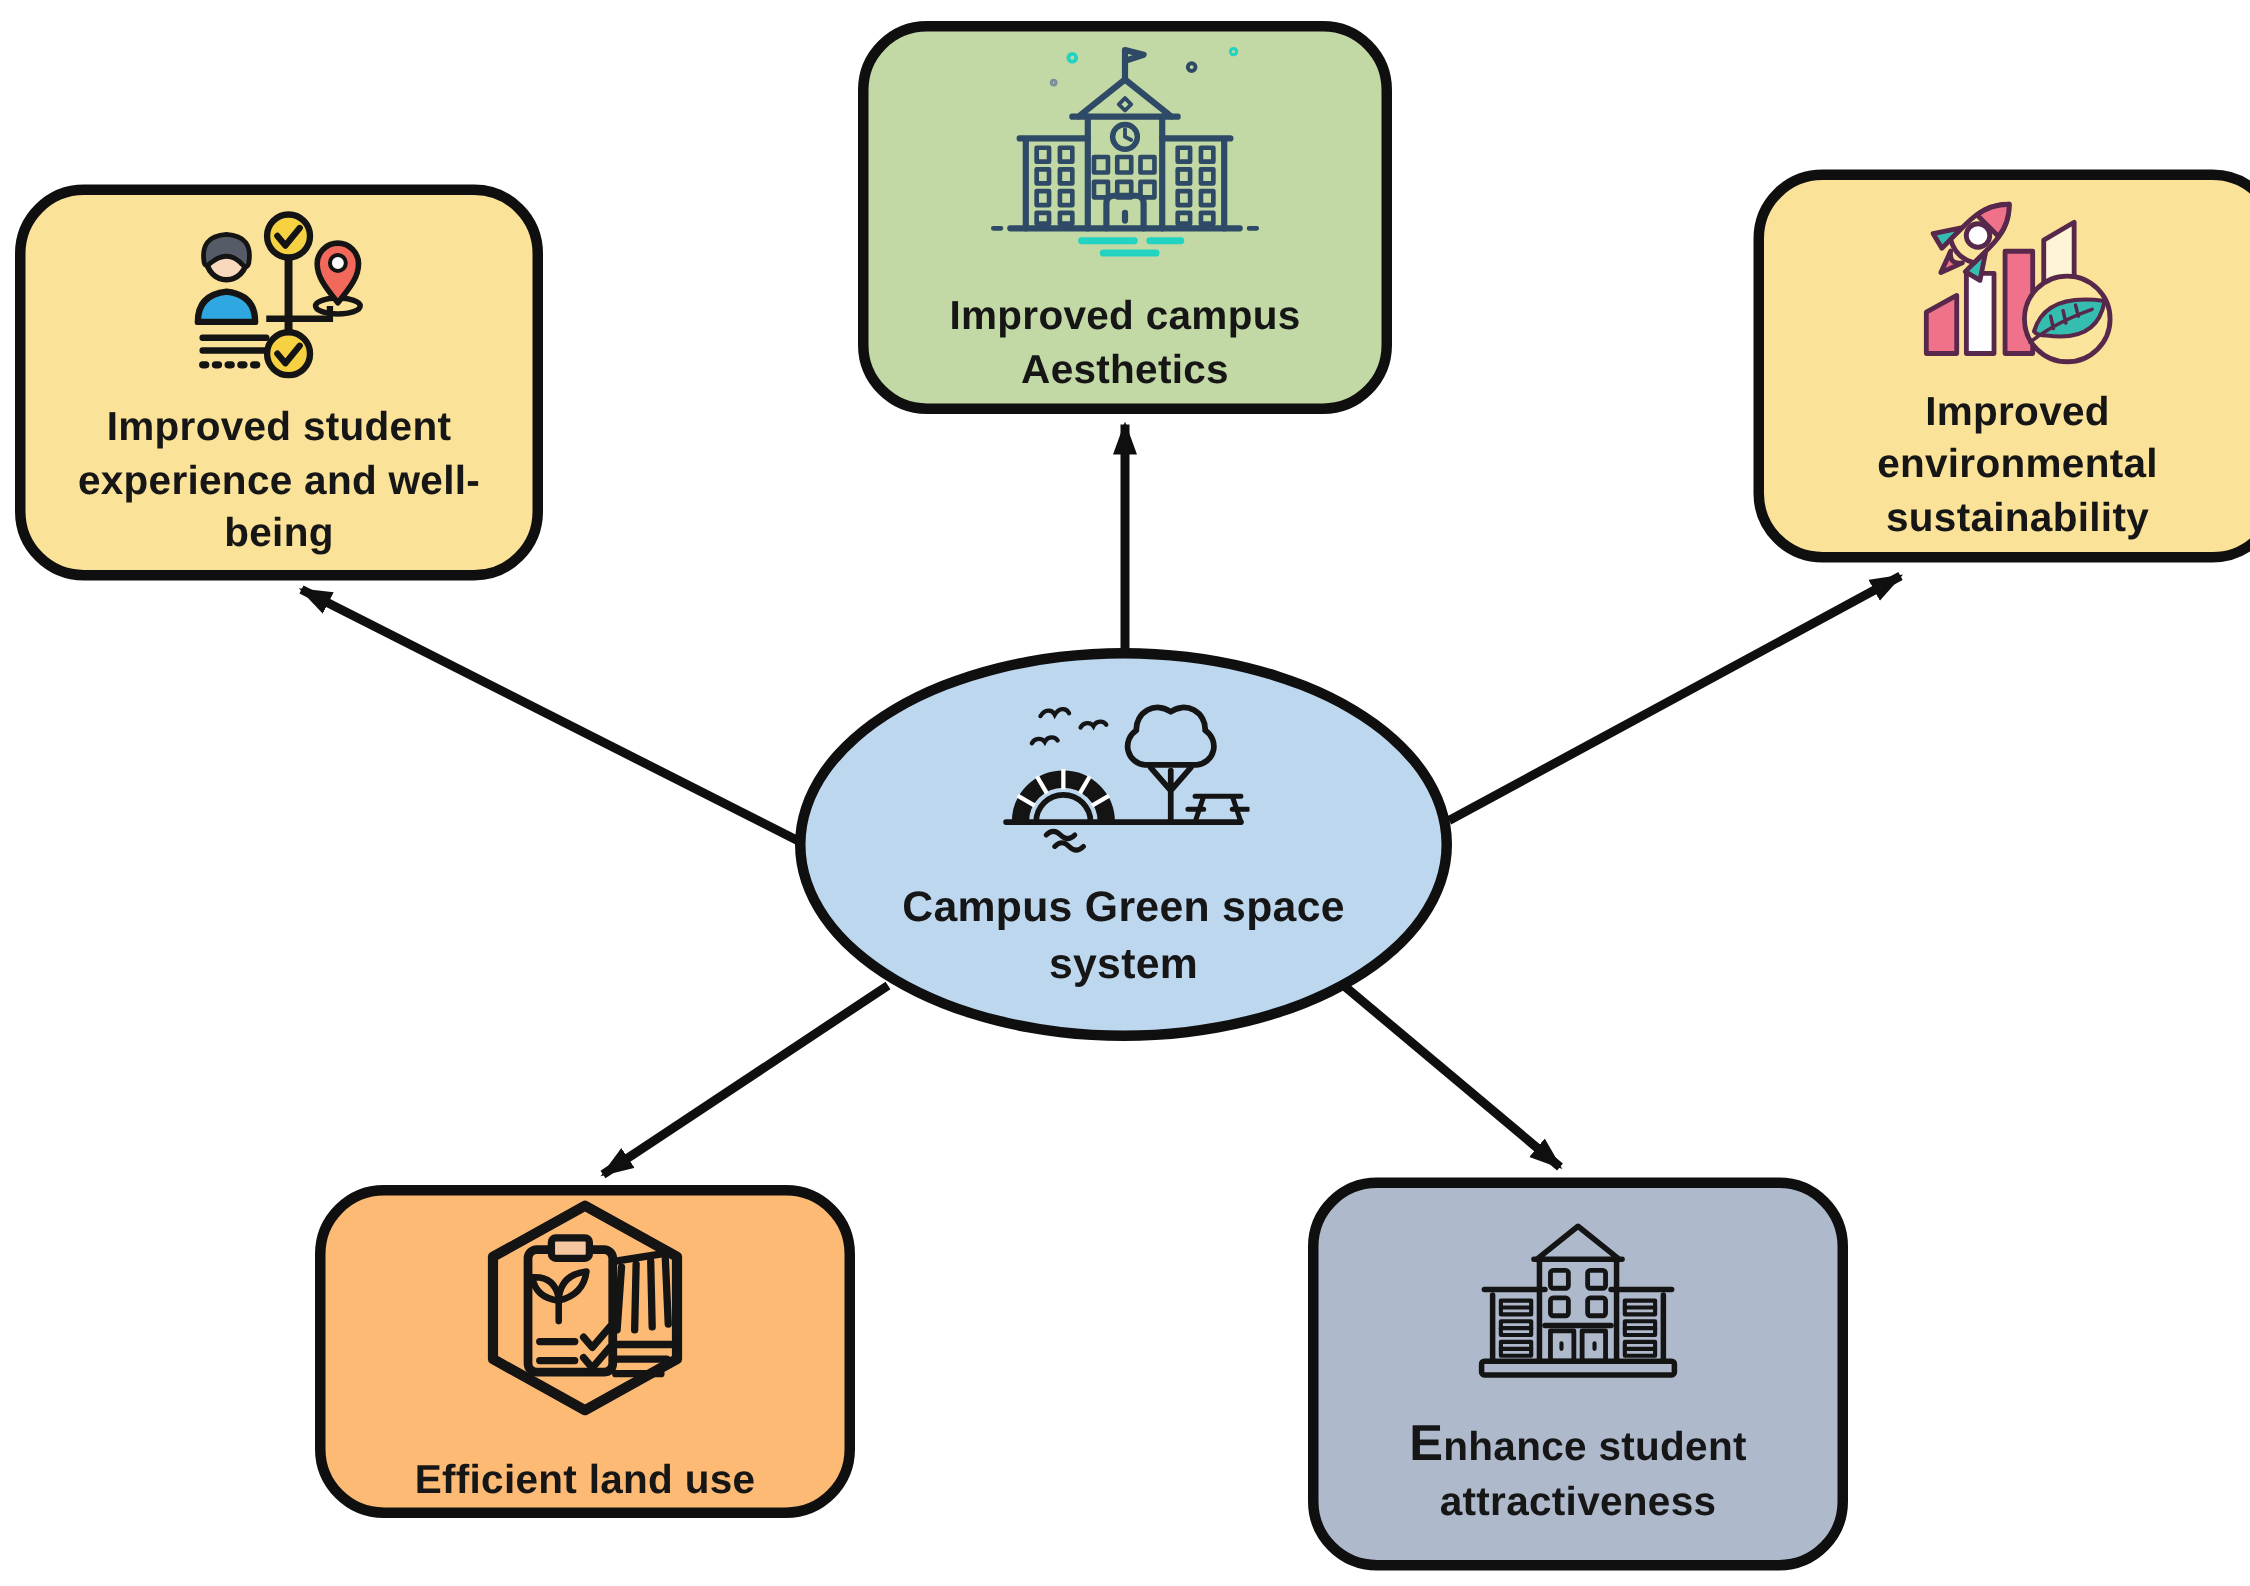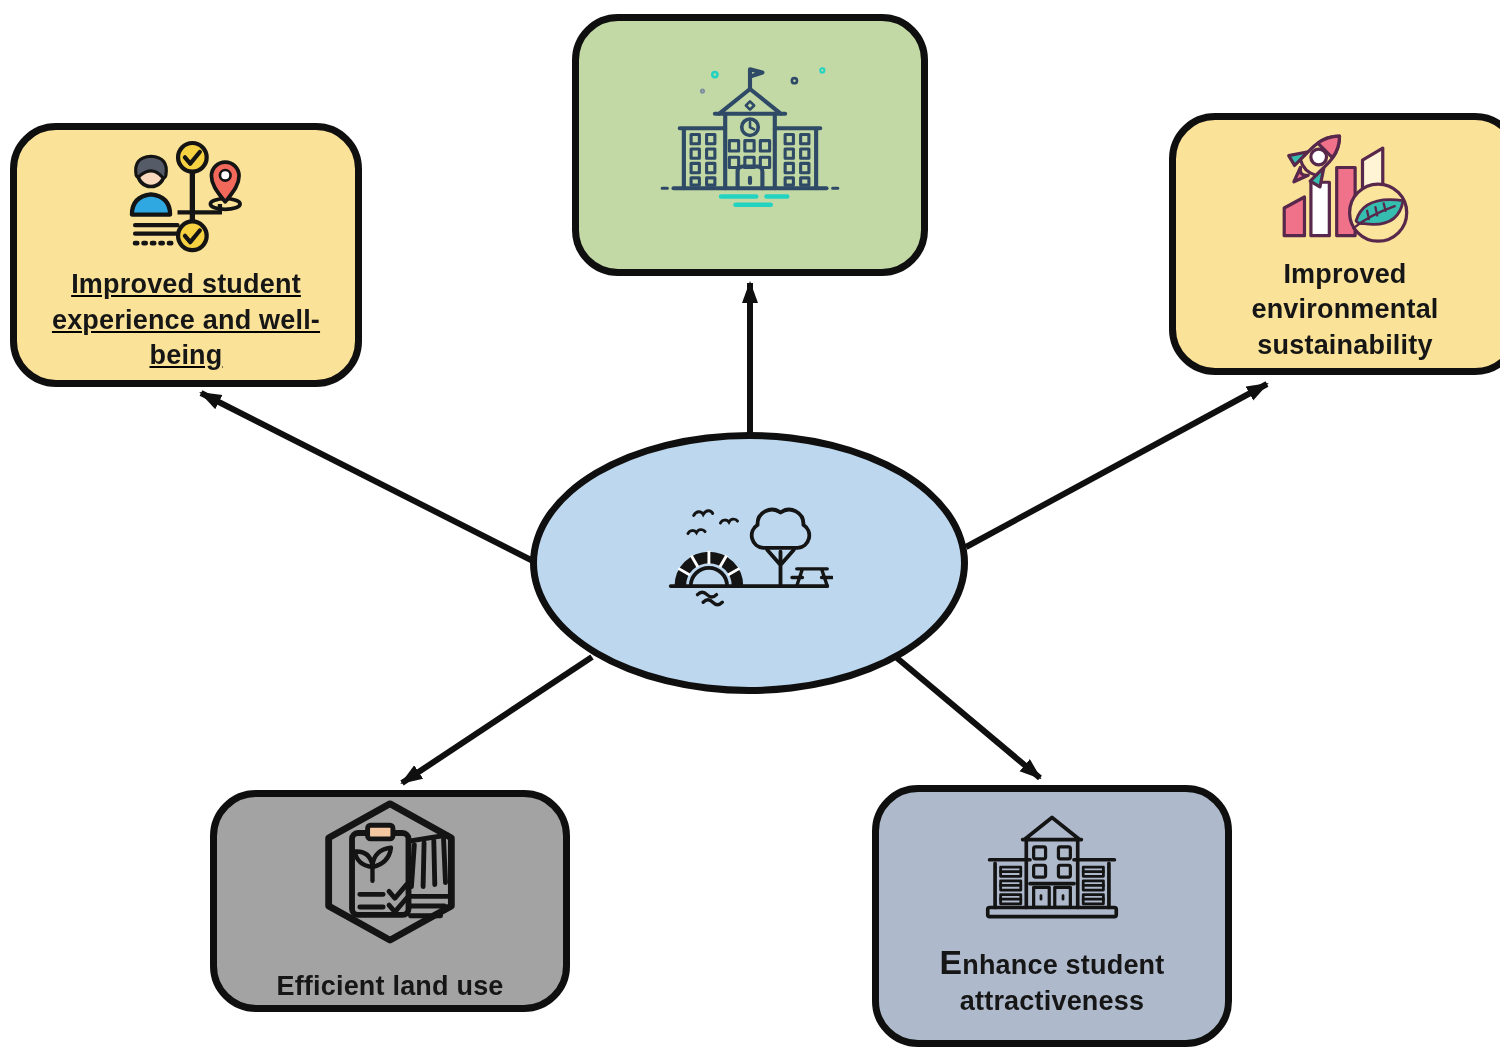--- a/index.html
+++ b/index.html
@@ -71,23 +71,24 @@
         <path d="M26 76.5 L14 69.5"></path>
       </g>
       <path d="M27 88 A19 19 0 0 1 65 88" fill="none" stroke="#141414" stroke-width="4"></path>
       <path d="M6 88 H170" fill="none" stroke="#141414" stroke-width="4" stroke-linecap="round"></path>
       <g fill="none" stroke="#141414" stroke-width="3.5" stroke-linecap="round">
         <path d="M34 97 q5 -5 10 0 t10 0"></path>
         <path d="M40 105 q5 -5 10 0 t10 0"></path>
         <path d="M138 70 H170 M144 70 L138 88 M164 70 L170 88 M133 79 H144 M164 79 H175"></path>
       </g>
     </svg>
-  </div>
-
-  <div class="node box node-student" style="left: 10px; top: 123px; width: 352px; height: 264px; background-color: rgb(250, 226, 152); text-decoration: underline;">
+    <div class="label">Campus Green space system</div>
+  </div>
+
+  <div class="node box node-student" style="left: 10px; top: 123px; width: 352px; height: 264px; background-color: rgb(250, 226, 152);">
     <svg class="icon" viewBox="0 0 132 112" width="140" height="119">
       <path d="M58 72 H98 V64" fill="none" stroke="#141414" stroke-width="4"></path>
       <path d="M72 30 V84" stroke="#141414" stroke-width="5"></path>
       <circle cx="72" cy="20" r="13.5" fill="#F6D243" stroke="#141414" stroke-width="4"></circle>
       <path d="M65 20 l5 6 9 -11" fill="none" stroke="#141414" stroke-width="4" stroke-linecap="round" stroke-linejoin="round"></path>
       <circle cx="72" cy="94" r="13.5" fill="#F6D243" stroke="#141414" stroke-width="4"></circle>
       <path d="M65 94 l5 6 9 -11" fill="none" stroke="#141414" stroke-width="4" stroke-linecap="round" stroke-linejoin="round"></path>
       <ellipse cx="103" cy="64" rx="14" ry="5" fill="none" stroke="#141414" stroke-width="3.5"></ellipse>
       <path d="M103 62 C94 51 90 45 90 37.5 a13 13 0 1 1 26 0 C116 45 112 51 103 62 Z" fill="#F2695C" stroke="#141414" stroke-width="3.5" stroke-linejoin="round"></path>
       <circle cx="103" cy="37" r="5" fill="#ffffff" stroke="#141414" stroke-width="2.5"></circle>
@@ -143,20 +144,21 @@
       <g stroke="#23D3C2" stroke-width="4.5" stroke-linecap="round" fill="none">
         <path d="M62 130 H96 M106 130 H126 M76 138 H110"></path>
       </g>
       <g fill="none">
         <circle cx="56" cy="12" r="2.5" stroke="#23D3C2" stroke-width="2.5"></circle>
         <circle cx="133" cy="18" r="2.5" stroke="#2F4A66" stroke-width="2.5"></circle>
         <circle cx="160" cy="8" r="2" stroke="#23D3C2" stroke-width="2"></circle>
         <circle cx="44" cy="28" r="1.5" stroke="#7d8f9f" stroke-width="2"></circle>
       </g>
     </svg>
+    <div class="label">Improved campus Aesthetics</div>
   </div>
 
   <div class="node box node-sustainability" style="left: 1135px; top: 113px; width: 352px; height: 262px; background-color: rgb(250, 226, 152); margin-left: 34px;">
     <svg class="icon" viewBox="0 0 152 130" width="140" height="120">
       <g stroke="#57284B" stroke-width="3.5" stroke-linejoin="round">
         <path d="M10 90 L32 78 V120 H10 Z" fill="#F0728A"></path>
         <rect x="39" y="62" width="20" height="58" fill="#FFFFFF"></rect>
         <rect x="67" y="46" width="20" height="74" fill="#F0728A"></rect>
         <path d="M95 38 L117 25 V120 H95 Z" fill="#FFF4D6"></path>
       </g>
@@ -168,21 +170,21 @@
         <circle cx="46" cy="34" r="8.5" fill="#FFFFFF"></circle>
         <path d="M40 56 q6 8 12 0 l-6 16 Z" fill="#F0728A"></path>
       </g>
       <circle cx="112" cy="95" r="31" fill="#FBE49B" stroke="#57284B" stroke-width="3.5"></circle>
       <path d="M88 104 Q96 76 139 82 Q134 112 97 107 Q90 107 88 104 Z" fill="#35BDB0" stroke="#57284B" stroke-width="3" stroke-linejoin="round"></path>
       <path d="M85 112 Q102 98 130 88 M102 102 l-2 -9 M111 98 l-2 -9 M120 93 l-2 -8" fill="none" stroke="#57284B" stroke-width="2.5" stroke-linecap="round"></path>
     </svg>
     <div class="label">Improved environmental sustainability</div>
   </div>
 
-  <div class="node box node-landuse" style="left: 210px; top: 790px; width: 360px; height: 222px; background-color: #a3a3a3;">
+  <div class="node box node-landuse" style="left: 210px; top: 790px; width: 360px; height: 222px; background-color: #fdba74;">
     <svg class="icon" viewBox="0 0 152 152" width="148" height="148">
       <g fill="none" stroke="#141414" stroke-linecap="round" stroke-linejoin="round">
         <path d="M76 7 L139 42 V112 L76 147 L13 112 V42 Z" stroke-width="7"></path>
         <rect x="37" y="37" width="58" height="84" rx="6" stroke-width="6"></rect>
         <rect x="53" y="29" width="26" height="14" rx="3" stroke-width="5" fill="#F5C7A1"></rect>
         <path d="M58 86 V72" stroke-width="4.5"></path>
         <path d="M58 72 Q42 70 40 56 Q55 55 58 70 Z" stroke-width="4.5"></path>
         <path d="M58 70 Q60 54 77 52 Q75 68 58 72 Z" stroke-width="4.5"></path>
         <path d="M45 100 H69 M45 113 H69" stroke-width="5"></path>
         <path d="M75 97 l6 7 12 -14 M75 111 l6 7 12 -14" stroke-width="5"></path>

